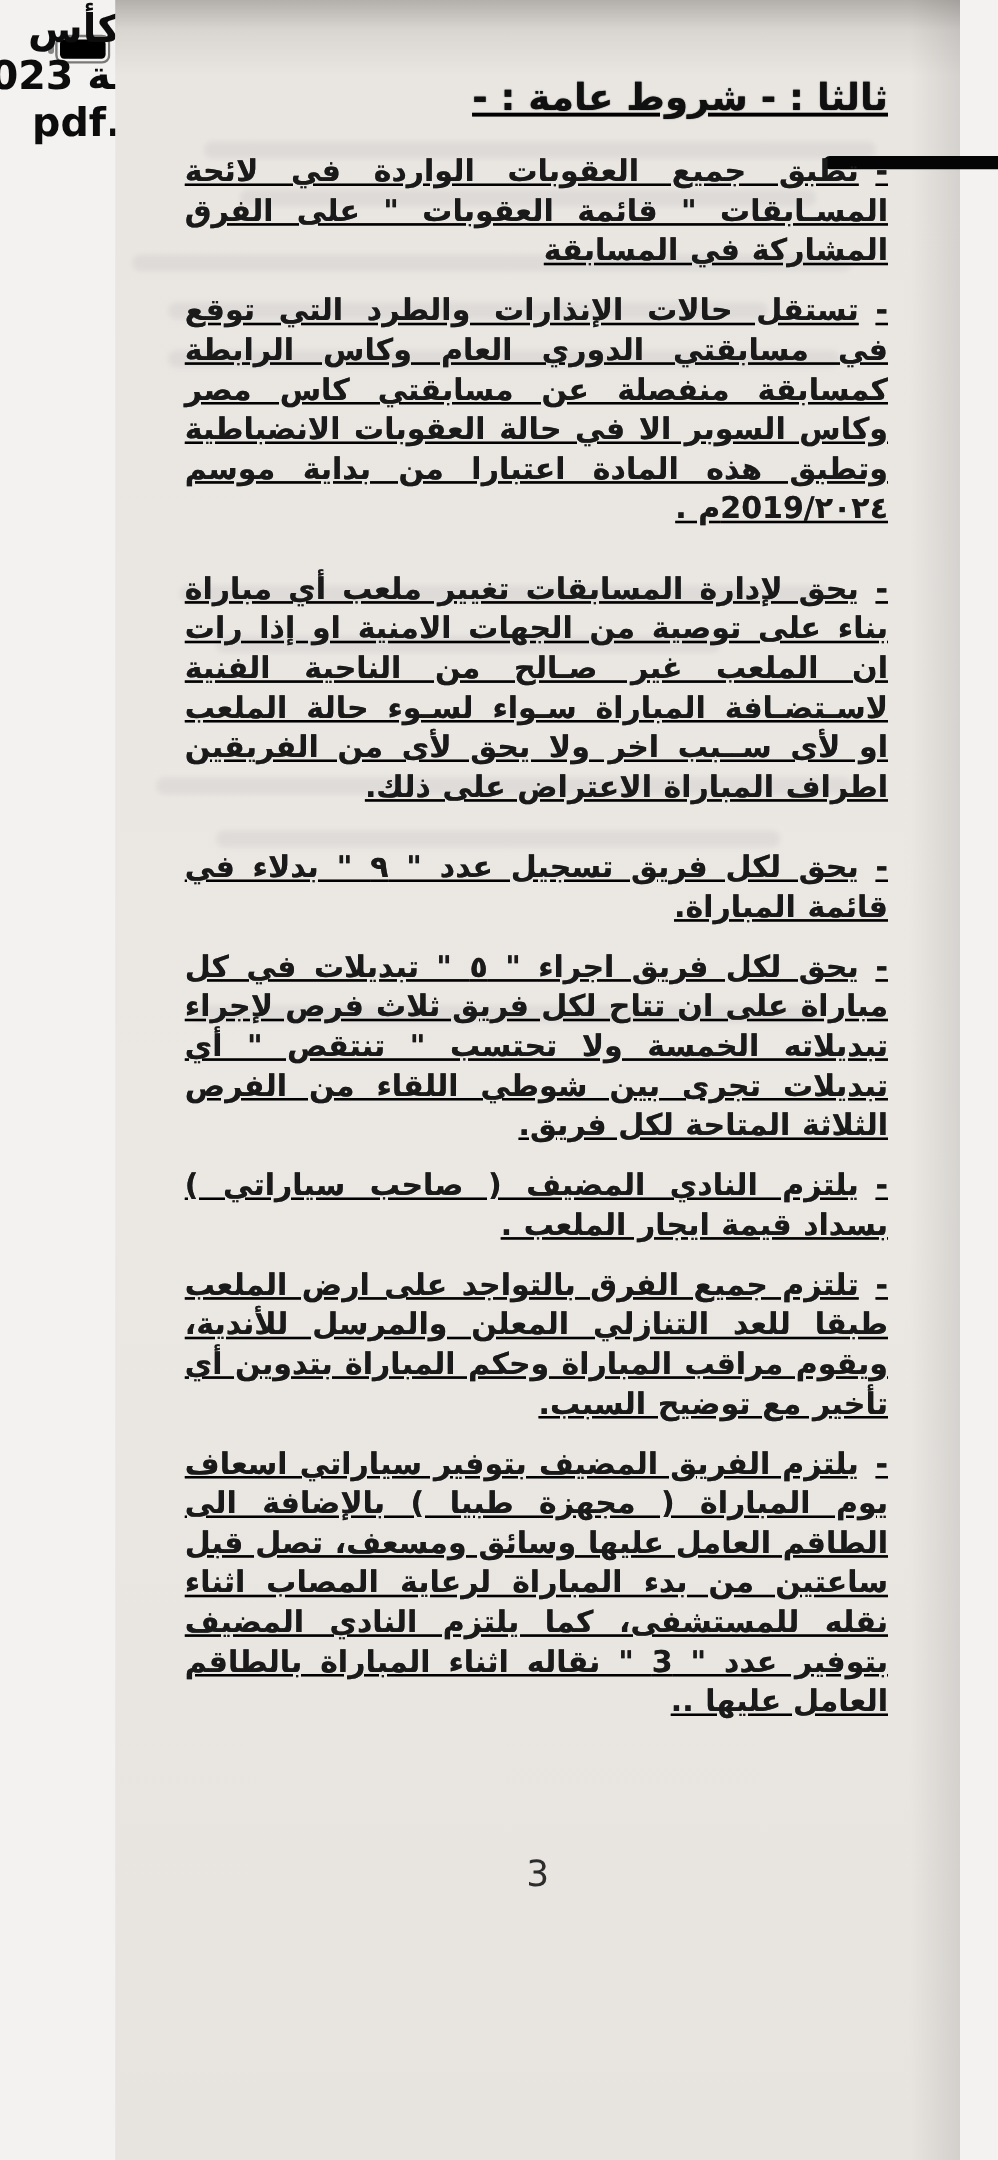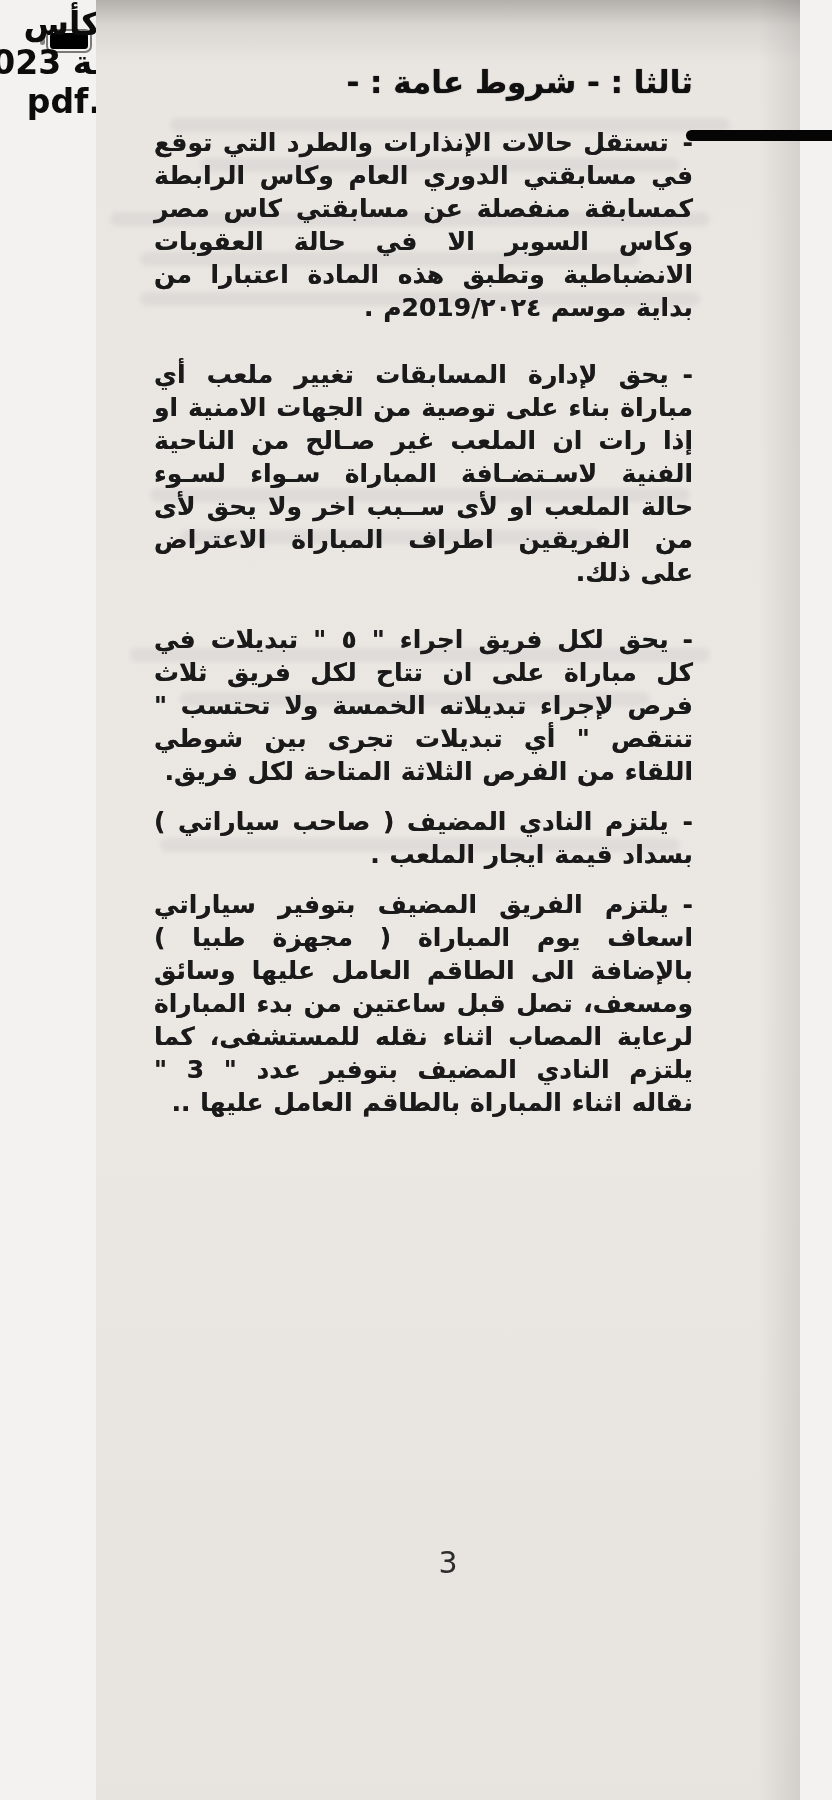--- a/index.html
+++ b/index.html
@@ -18,21 +18,21 @@
   .doc-title { font-size:33px; font-weight:700; color:#0c0c0c; direction:rtl; unicode-bidi:plaintext; }
   .disclosure-btn { width:38px; height:38px; border-radius:50%; background:#dcdbe0; border:none; display:flex; align-items:center; justify-content:center; cursor:pointer; flex:0 0 auto; }
   .back-btn { position:absolute; left:660px; top:2px; background:none; border:none; cursor:pointer; padding:0; }
 
   
   .page-gap { height:62px; background:linear-gradient(180deg,#c8c6c4 0%,#8f8e8c 7%,#1f1f1f 32%,#000 58%,#0d0d0d 82%,#3a3938 100%); }
 
   
   .pdf-page { flex:1; position:relative; direction:rtl;
     background:linear-gradient(180deg,#b3b0ac 0%,#d9d6d2 1.4%,#e9e6e2 3.5%,#ebe8e4 55%,#e7e4e0 100%);
-    padding:64px 107px 0 58px; }
+    padding:64px 60px 0 58px;text-decoration:underline; }
   .pdf-page::before { content:""; position:absolute; top:0; right:0; bottom:0; width:42px;
     background:linear-gradient(to left, rgba(0,0,0,0.09), rgba(0,0,0,0)); pointer-events:none; }
   .content { position:relative; z-index:1; }
   .heading { font-size:31px; font-weight:800; color:#101010; margin-bottom:26px; text-shadow:0 0 1px rgba(0,0,0,0.85); direction:rtl; text-align:right; }
   .item { font-size:25px; line-height:1.32; font-weight:700; color:#1a1a1a; text-align:justify; direction:rtl; margin-bottom:17px; word-spacing:1px; text-shadow:0 0 0.5px rgba(0,0,0,0.6); }
   .item .dash { margin-inline-end:14px; }
   .item.big-gap { margin-bottom:34px; }
   .page-number { position:absolute; left:0; right:0; bottom:220px; text-align:center; font-size:30px; font-weight:400; color:#2d2d2d; direction:ltr; z-index:1; }
 
   
@@ -100,31 +100,34 @@
     <div class="ghost" style="top:292px; right:100px; width:560px"></div>
     <div class="ghost" style="top:488px; right:110px; width:540px"></div>
     <div class="ghost" style="top:530px; right:200px; width:420px"></div>
     <div class="ghost" style="top:648px; right:90px; width:580px"></div>
     <div class="ghost" style="top:692px; right:150px; width:470px"></div>
     <div class="ghost" style="top:838px; right:120px; width:520px"></div>
 
     <div class="content">
       <h1 class="heading">ثالثا : - شروط عامة : -</h1>
 
+      <p class="item"><span class="dash">-</span><span class="item-text">تطبق جميع العقوبات الواردة في لائحة المسـابقات " قائمة العقوبات " على الفرق المشاركة في المسابقة</span></p>
 
       <p class="item big-gap"><span class="dash">-</span><span class="item-text">تستقل حالات الإنذارات والطرد التي توقع في مسابقتي الدوري العام وكاس الرابطة كمسابقة منفصلة عن مسابقتي كاس مصر وكاس السوبر الا في حالة العقوبات الانضباطية وتطبق هذه المادة اعتبارا من بداية موسم 2019/٢٠٢٤م .</span></p>
 
       <p class="item big-gap"><span class="dash">-</span><span class="item-text">يحق لإدارة المسابقات تغيير ملعب أي مباراة بناء على توصية من الجهات الامنية او إذا رات ان الملعب غير صـالح من الناحية الفنية لاسـتضـافة المباراة سـواء لسـوء حالة الملعب او لأى ســبب اخر ولا يحق لأى من الفريقين اطراف المباراة الاعتراض على ذلك.</span></p>
 
 
+      <p class="item"><span class="dash">-</span><span class="item-text">يحق لكل فريق تسجيل عدد " ٩ " بدلاء في قائمة المباراة.</span></p>
 
       <p class="item"><span class="dash">-</span><span class="item-text">يحق لكل فريق اجراء " ٥ " تبديلات في كل مباراة على ان تتاح لكل فريق ثلاث فرص لإجراء تبديلاته الخمسة ولا تحتسب " تنتقص " أي تبديلات تجرى بين شوطي اللقاء من الفرص الثلاثة المتاحة لكل فريق.</span></p>
 
       <p class="item"><span class="dash">-</span><span class="item-text">يلتزم النادي المضيف ( صاحب سياراتي ) بسداد قيمة ايجار الملعب .</span></p>
 
+      <p class="item"><span class="dash">-</span><span class="item-text">تلتزم جميع الفرق بالتواجد على ارض الملعب طبقا للعد التنازلي المعلن والمرسل للأندية، ويقوم مراقب المباراة وحكم المباراة بتدوين أي تأخير مع توضيح السبب.</span></p>
 
       <p class="item"><span class="dash">-</span><span class="item-text">يلتزم الفريق المضيف بتوفير سياراتي اسعاف يوم المباراة ( مجهزة طبيا ) بالإضافة الى الطاقم العامل عليها وسائق ومسعف، تصل قبل ساعتين من بدء المباراة لرعاية المصاب اثناء نقله للمستشفى، كما يلتزم النادي المضيف بتوفير عدد " 3 " نقاله اثناء المباراة بالطاقم العامل عليها ..</span></p>
     </div>
 
     <div class="page-number">3</div>
   </div>
 
   <div class="toolbar">
     <button class="tool-btn markup-btn">
       <svg width="52" height="52" viewBox="0 0 52 52">

